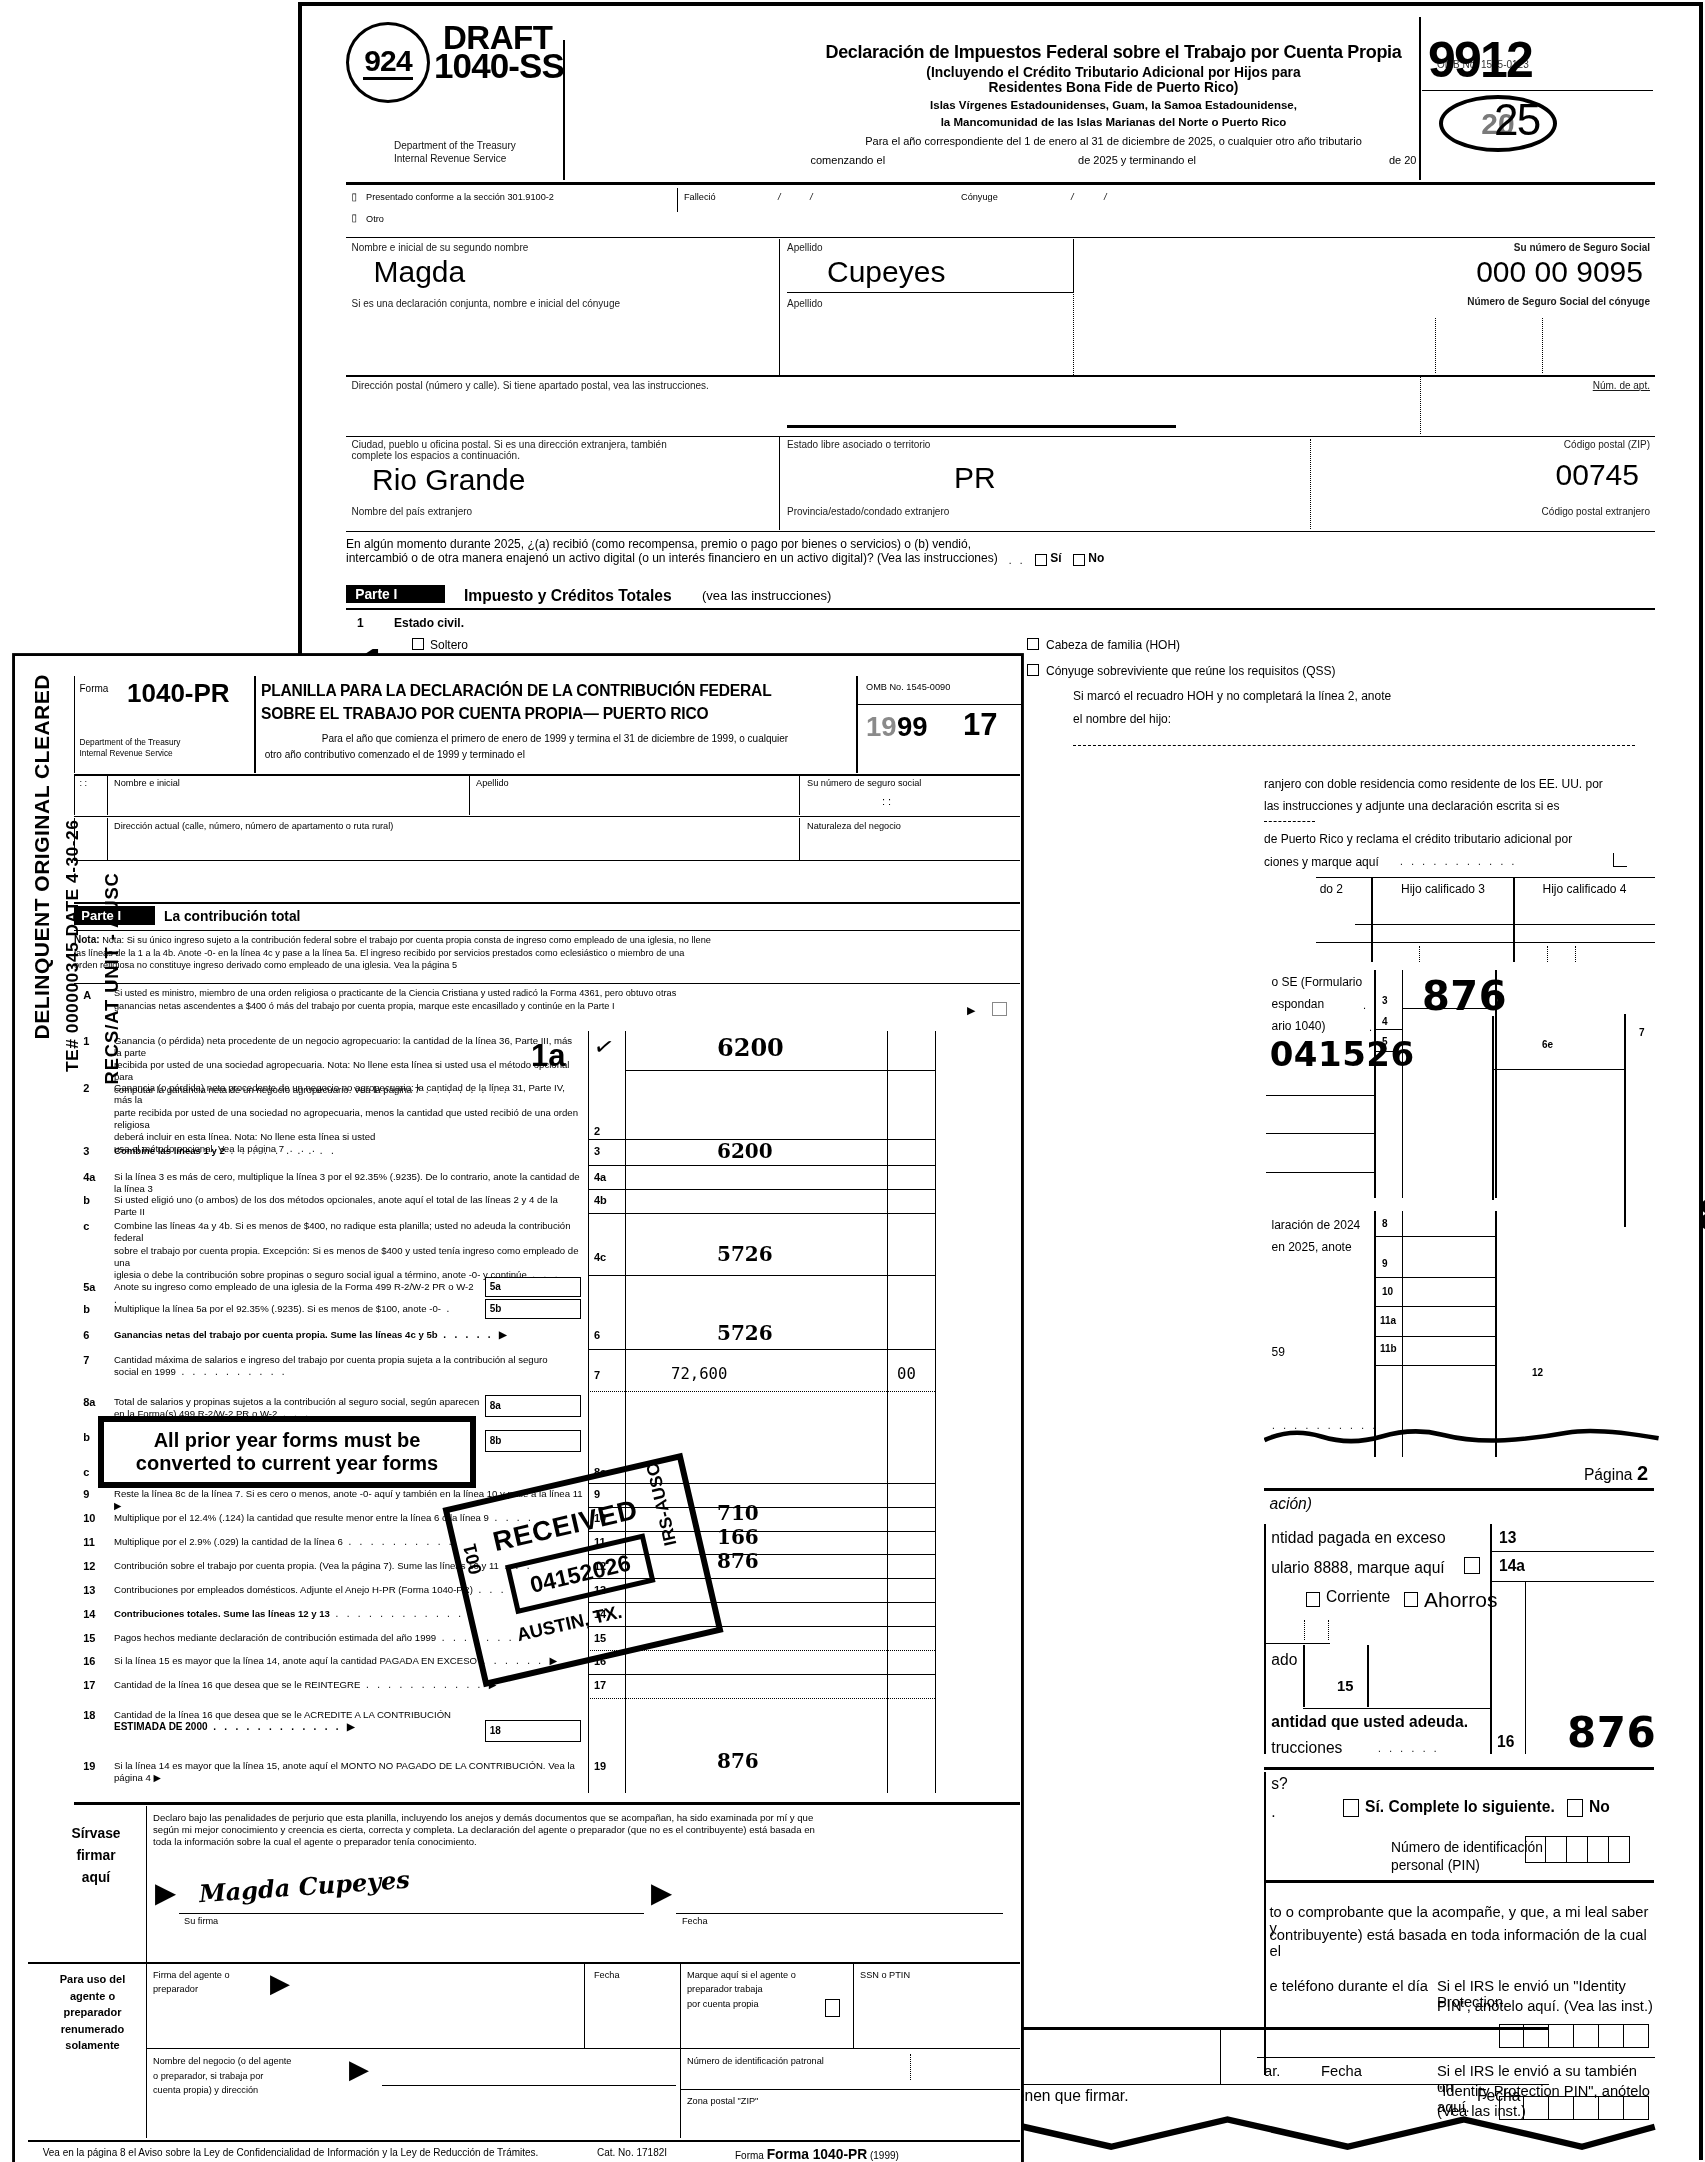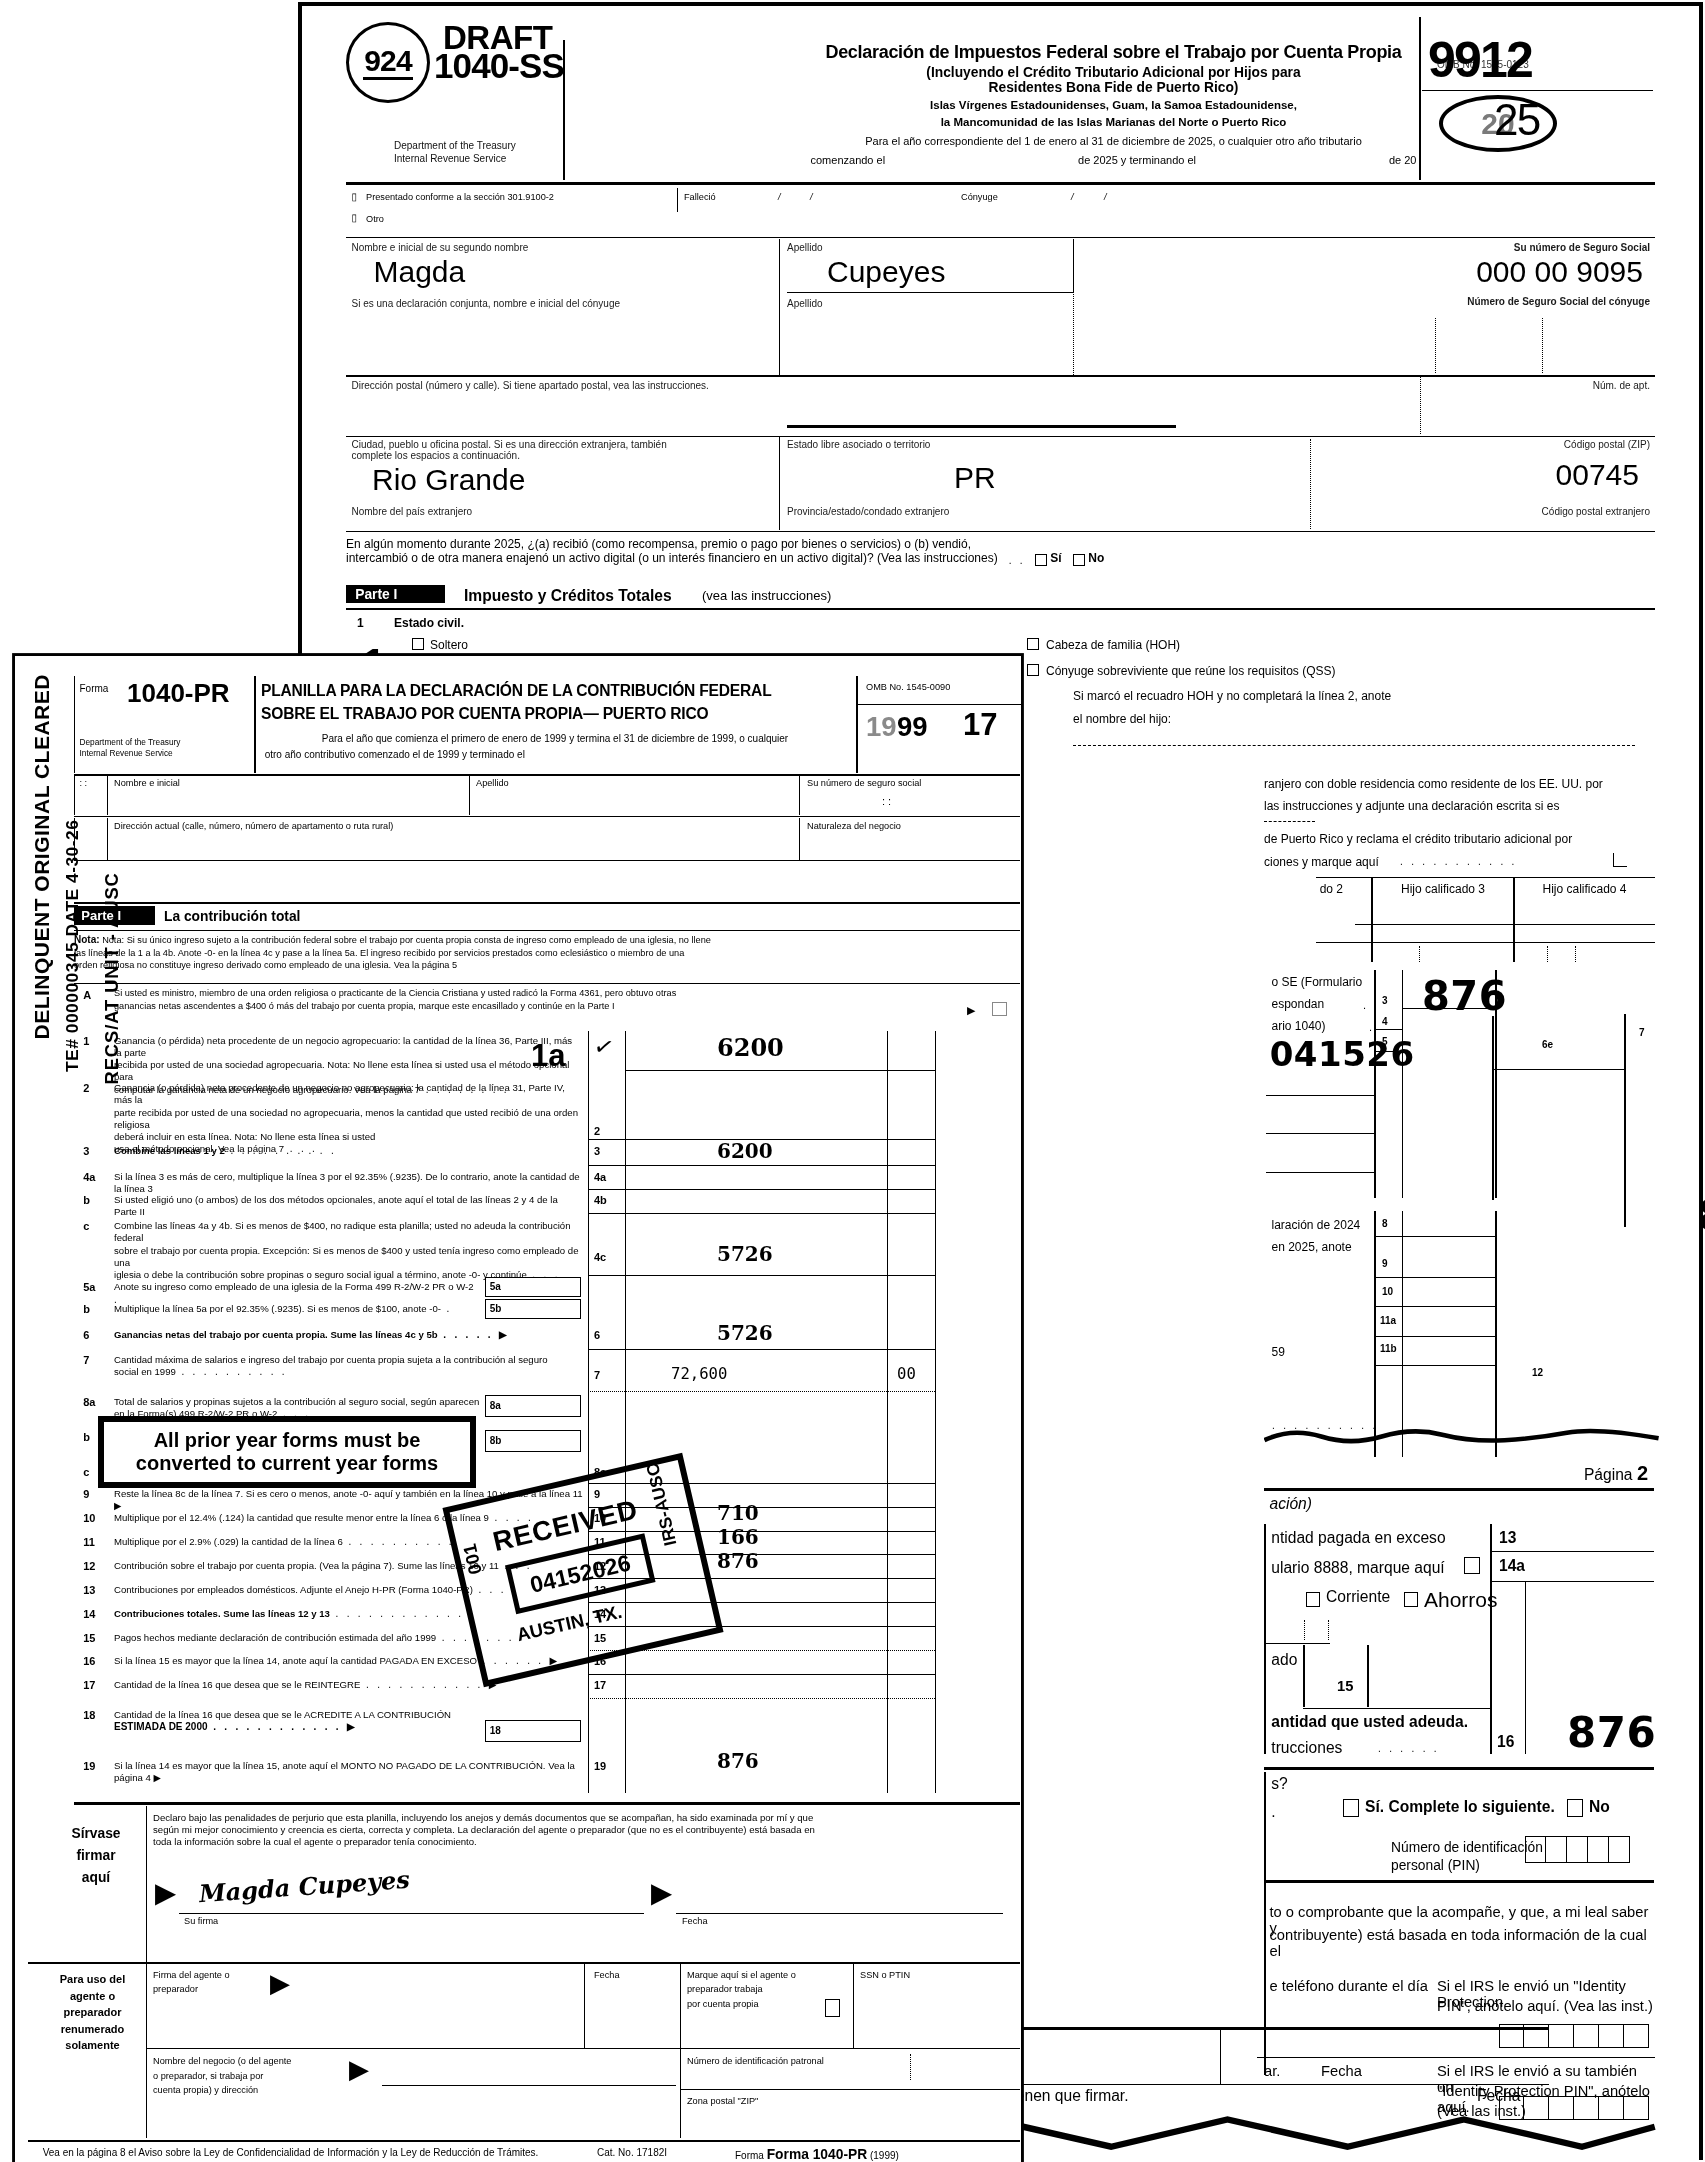--- a/index.html
+++ b/index.html
@@ -236,21 +236,21 @@
         <div class="abs lbl b rt" style="left:735px; top:57px; width:569px;">Número de Seguro Social del cónyuge</div>
         <div class="abs" style="left:1089px; top:79px; width:0.9px; height:55px; border-left:0.9px dotted #000;"></div>
         <div class="abs" style="left:1196px; top:79px; width:0.9px; height:55px; border-left:0.9px dotted #000;"></div>
       </div>
       <div class="hrule" style="left:44px; top:369px; width:1309px; height:1.8px;"></div>
 
       <div class="abs" style="left:44px; top:371px; width:1309px; height:152px;">
         <div class="abs lbl" style="left:5.5px; top:3.7px;">Dirección postal (número y calle). Si tiene apartado postal, vea las instrucciones.</div>
         <div class="abs" style="left:441px; top:48px; width:389px; height:3.7px; background:#000;"></div>
 
-        <div class="abs lbl rt" style="left:1084px; top:3.7px; width:220px;">Núm. de apt.</div>
+        <div class="abs lbl rt" style="left:1084px; top:3.7px; width:220px;text-decoration:underline;">Núm. de apt.</div>
         <div class="abs" style="left:1074px; top:0; width:0.9px; height:57px; border-left:0.9px dotted #000;"></div>
 
         <div class="hrule" style="left:0; top:59px; width:1309px;"></div>
         <div class="abs lbl" style="left:5.5px; top:62px;">Ciudad, pueblo u oficina postal. Si es una dirección extranjera, también</div>
         <div class="abs lbl" style="left:5.5px; top:73px;">complete los espacios a continuación.</div>
         <div class="abs entry" style="left:26px; top:86px;">Rio Grande</div>
         <div class="abs lbl" style="left:5.5px; top:129px;">Nombre del país extranjero</div>
 
         <div class="vrule" style="left:433px; top:59px; height:94px; width:0.9px;"></div>
         <div class="abs lbl" style="left:441px; top:62px;">Estado libre asociado o territorio</div>

